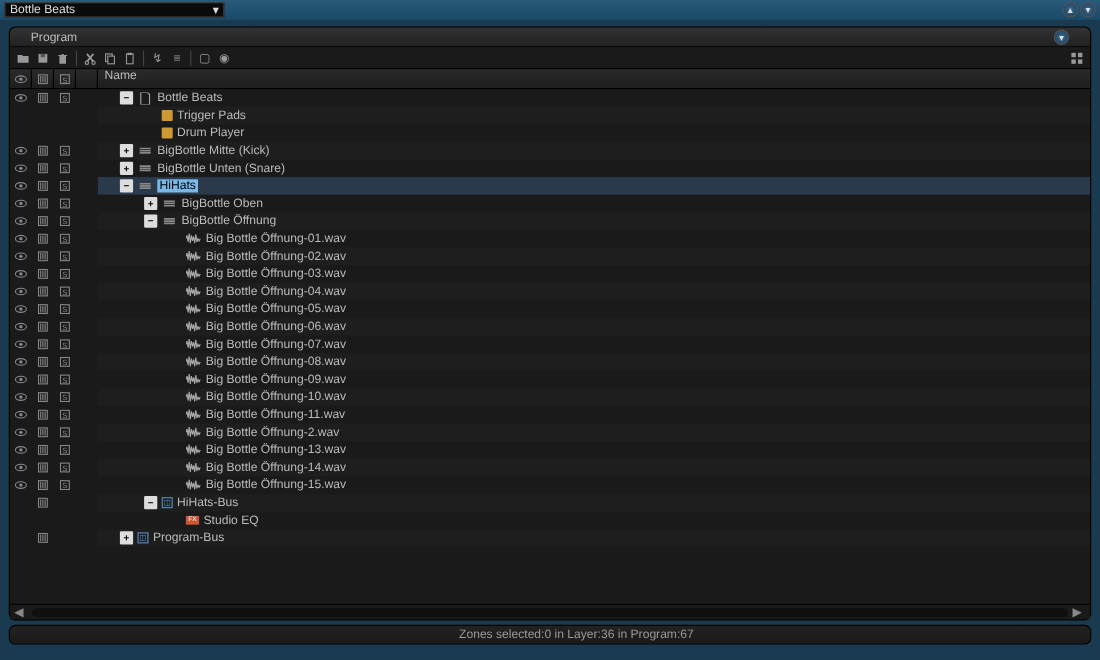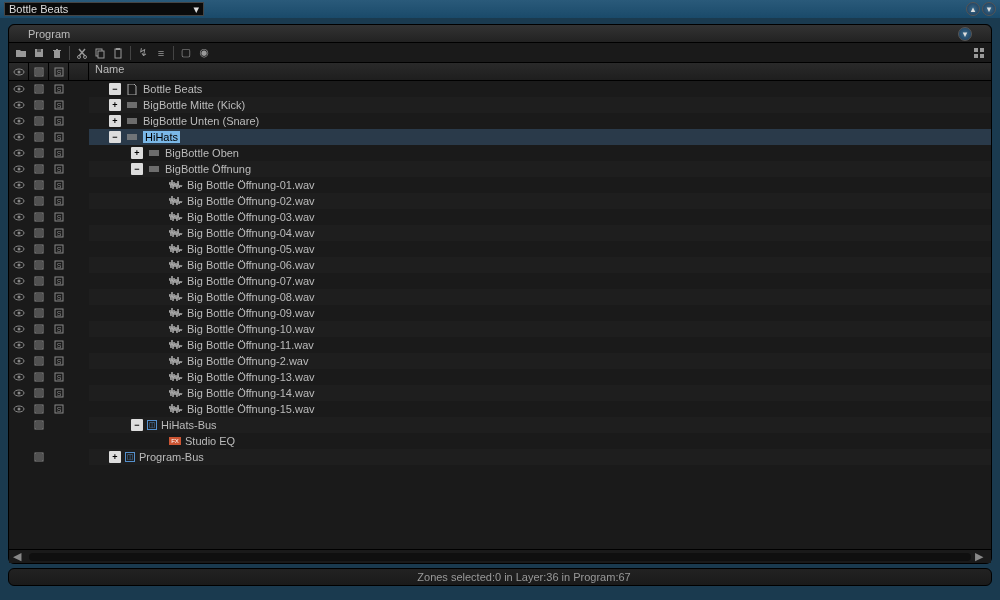--- a/index.html
+++ b/index.html
@@ -167,20 +167,44 @@
           <span class="exp">−</span>
           <span class="icon doc">
             <svg width="10" height="11" viewBox="0 0 10 11">
               <path d="M1 0h6l2 2v9H1z" fill="none" stroke="#aaa"></path>
             </svg>
           </span>
           <span class="label">Bottle Beats</span>
         </div>
       </div>
       <div class="row">
+        <div class="cellbtn"></div>
+        <div class="cellbtn"></div>
+        <div class="cellbtn"></div>
+        <div class="cellbtn"></div>
+        <div class="content">
+          <span class="indent" style="width: 42px;"></span>
+          <span class="exp none"></span>
+          <span class="icon pad"></span>
+          <span class="label">Trigger Pads</span>
+        </div>
+      </div>
+      <div class="row">
+        <div class="cellbtn"></div>
+        <div class="cellbtn"></div>
+        <div class="cellbtn"></div>
+        <div class="cellbtn"></div>
+        <div class="content">
+          <span class="indent" style="width: 42px;"></span>
+          <span class="exp none"></span>
+          <span class="icon pad"></span>
+          <span class="label">Drum Player</span>
+        </div>
+      </div>
+      <div class="row">
         <div class="cellbtn">
           <svg width="12" height="8" viewBox="0 0 12 8">
             <ellipse cx="6" cy="4" rx="5" ry="3" fill="none" stroke="#888"></ellipse>
             <circle cx="6" cy="4" r="1.5" fill="#888"></circle>
           </svg>
         </div>
         <div class="cellbtn">
           <svg width="10" height="10" viewBox="0 0 10 10">
             <rect x="1" y="1" width="8" height="8" fill="none" stroke="#888"></rect>
             <path d="M3 2v6M5 2v6M7 2v6" stroke="#888"></path>

